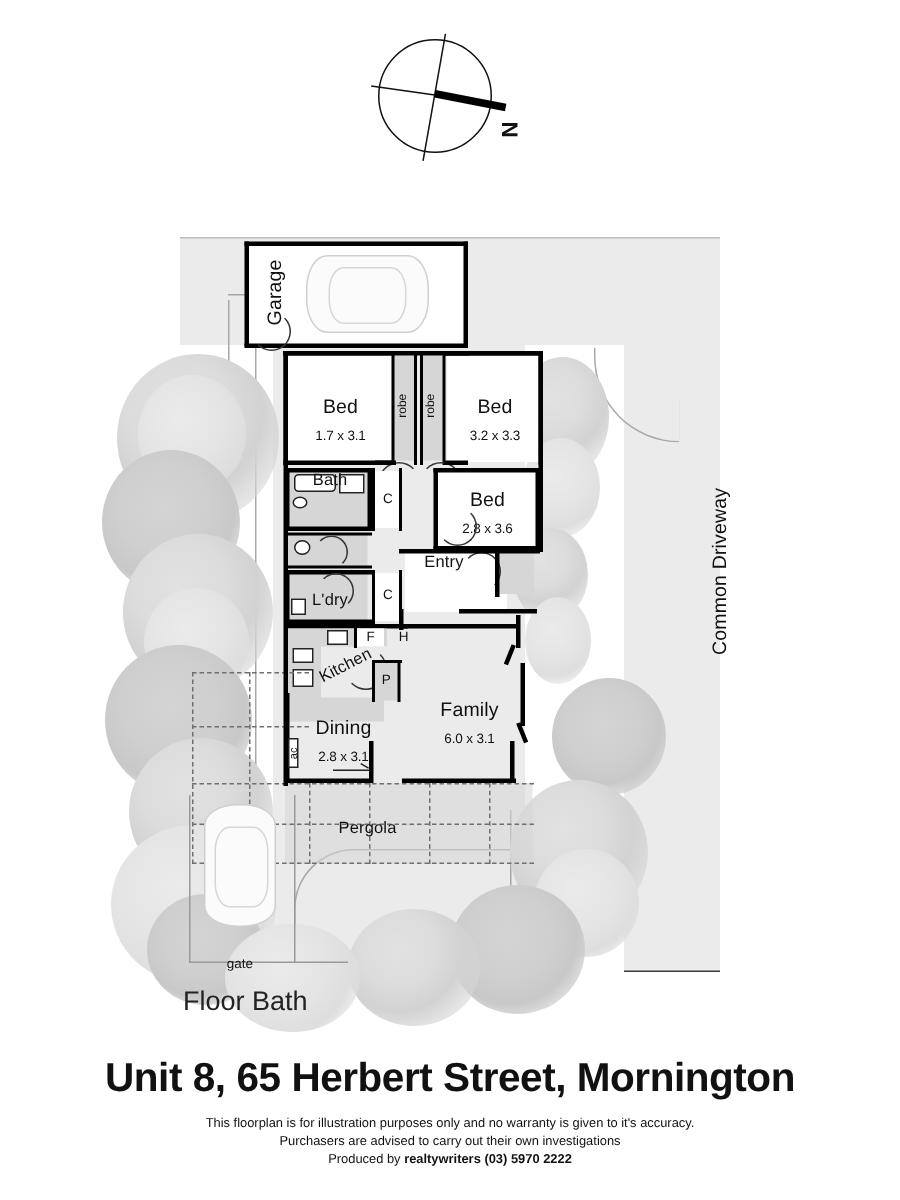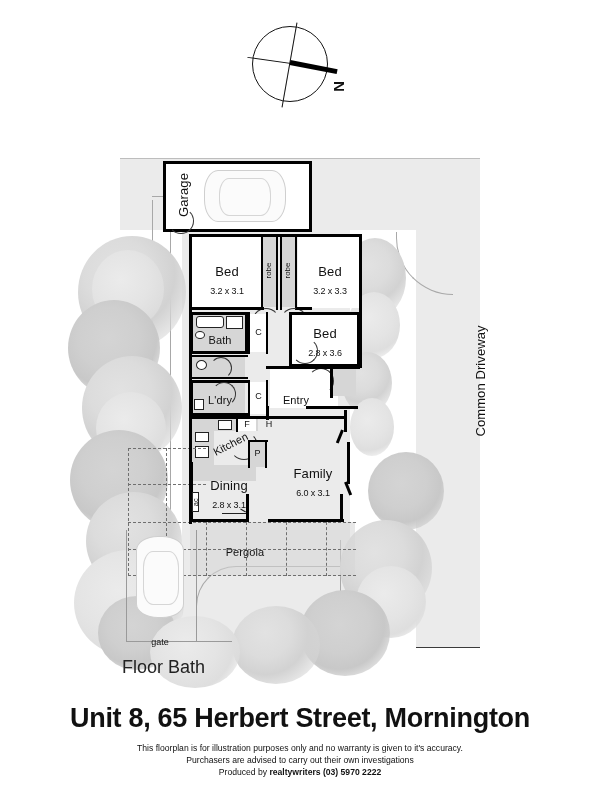--- a/index.html
+++ b/index.html
@@ -158,21 +158,21 @@
   <div class="lbl rot90" style="left:150px;top:186px;width:66px;">
     <span class="nm">Garage</span>
   </div>
 
   <div class="room" style="left:191px;top:236px;width:70px;height:72px;"></div>
   <div class="wall" style="left:189px;top:234px;width:74px;height:3px;"></div>
   <div class="wall" style="left:189px;top:234px;width:3px;height:76px;"></div>
   <div class="wall" style="left:189px;top:307px;width:74px;height:3px;"></div>
   <div class="lbl" style="left:196px;top:262px;width:62px;">
     <span class="nm">Bed</span><br>
-    <span class="dim">3.2 x 3.1</span>
+    <span class="dim">1.7 x 3.1</span>
   </div>
 
   <div class="gray" style="left:262px;top:237px;width:14px;height:70px;"></div>
   <div class="wall" style="left:261px;top:234px;width:2px;height:76px;"></div>
   <div class="wall" style="left:276px;top:234px;width:2px;height:76px;"></div>
   <div class="gray" style="left:281px;top:237px;width:14px;height:70px;"></div>
   <div class="wall" style="left:280px;top:234px;width:2px;height:76px;"></div>
   <div class="wall" style="left:295px;top:234px;width:2px;height:76px;"></div>
   <div class="lbl rot90 tiny" style="left:252px;top:266px;width:34px;">
     <span>robe</span>
@@ -206,21 +206,21 @@
   <div class="arc q-br" style="left:292px;top:338px;width:26px;height:26px;"></div>
 
   <div class="gray" style="left:192px;top:314px;width:53px;height:38px;"></div>
   <div class="wall" style="left:190px;top:312px;width:58px;height:3px;"></div>
   <div class="wall" style="left:190px;top:312px;width:3px;height:42px;"></div>
   <div class="wall" style="left:245px;top:312px;width:3px;height:42px;"></div>
   <div class="wall" style="left:190px;top:351px;width:58px;height:3px;"></div>
   <div class="fix" style="left:196px;top:316px;width:28px;height:12px;border-radius:3px;"></div>
   <div class="fix" style="left:226px;top:316px;width:17px;height:13px;"></div>
   <div class="fix" style="left:195px;top:331px;width:10px;height:8px;border-radius:50%;"></div>
-  <div class="lbl small" style="left:198px;top:330px;width:44px;">
+  <div class="lbl small" style="left:198px;top:310px;width:44px;">
     <span class="nm">Bath</span>
   </div>
 
   <div class="room" style="left:250px;top:314px;width:17px;height:38px;"></div>
   <div class="wall" style="left:248px;top:312px;width:2px;height:42px;"></div>
   <div class="wall" style="left:266px;top:312px;width:2px;height:42px;"></div>
   <div class="lbl tiny" style="left:250px;top:327px;width:17px;font-size:9px;">
     <span>C</span>
   </div>
 
@@ -246,21 +246,21 @@
   <div class="wall" style="left:266px;top:380px;width:2px;height:36px;"></div>
   <div class="lbl tiny" style="left:250px;top:391px;width:17px;font-size:9px;">
     <span>C</span>
   </div>
 
   <div class="room" style="left:270px;top:368px;width:68px;height:40px;"></div>
   <div class="gray" style="left:330px;top:368px;width:26px;height:28px;"></div>
   <div class="arc q-tr" style="left:308px;top:368px;width:26px;height:26px;"></div>
   <div class="wall" style="left:330px;top:366px;width:3px;height:32px;"></div>
   <div class="wall" style="left:306px;top:406px;width:52px;height:3px;"></div>
-  <div class="lbl small" style="left:272px;top:390px;width:48px;">
+  <div class="lbl small" style="left:272px;top:365px;width:48px;">
     <span class="nm">Entry</span>
   </div>
 
   <div class="wall" style="left:190px;top:416px;width:82px;height:3px;"></div>
   <div class="gray" style="left:192px;top:419px;width:22px;height:50px;"></div>
   <div class="gray" style="left:192px;top:465px;width:64px;height:16px;"></div>
   <div class="gray" style="left:214px;top:419px;width:44px;height:12px;"></div>
   <div class="fix" style="left:218px;top:420px;width:14px;height:10px;"></div>
   <div class="fix" style="left:195px;top:432px;width:14px;height:10px;"></div>
   <div class="fix" style="left:195px;top:446px;width:14px;height:12px;"></div>

